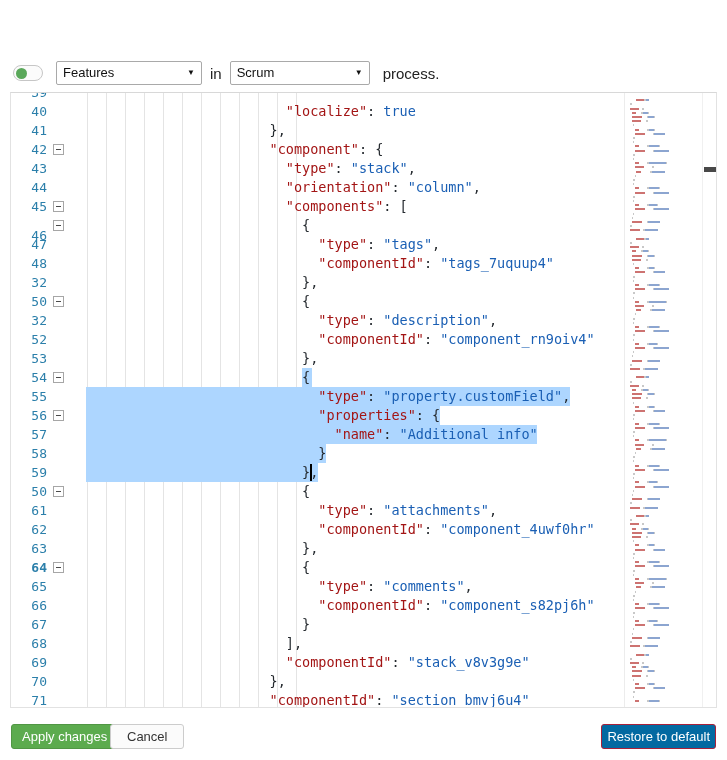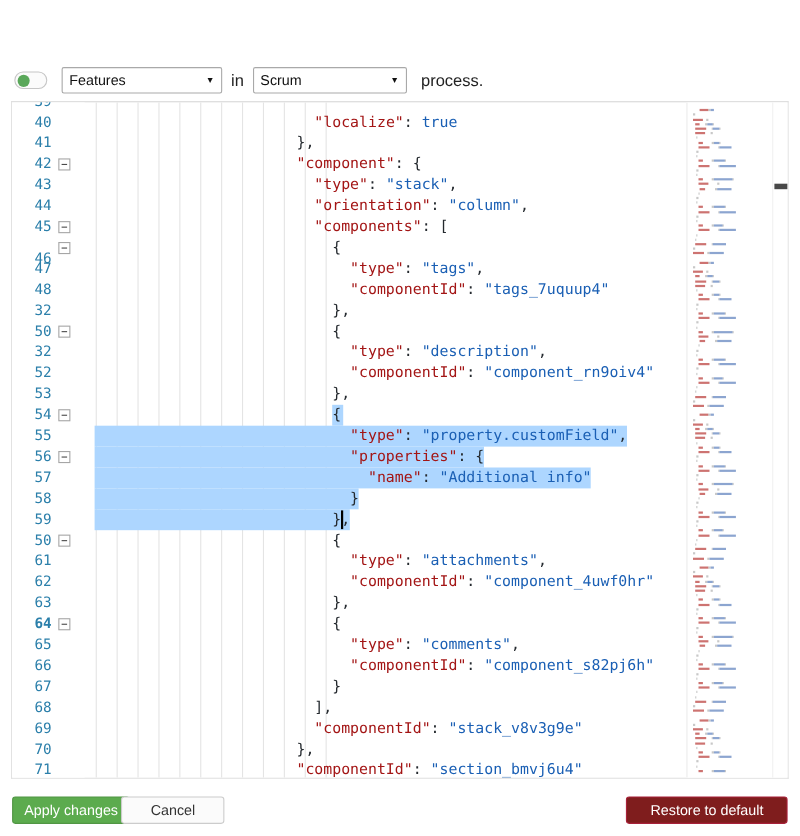--- a/index.html
+++ b/index.html
@@ -138,26 +138,26 @@
     display: inline-flex; align-items: center; justify-content: center;
     font-size: 13px; border-radius: 3px; cursor: pointer;
     font-family: "Liberation Sans", sans-serif;
     white-space: nowrap;
   }
   .btn-apply {
     left: 11px; padding: 0 10px;
     background: #5cab4e; color: #fff; border: 1px solid #519644;
   }
   .btn-cancel {
-    left: 110px; padding: 0 26px;
+    left: 110px; padding: 0 16px;
     background: #fbfbfb; color: #333; border: 1px solid #ccc;
   }
   .btn-restore {
-    right: 11px; padding: 0 21px;
-    background: #7f1d1d; color: #fff; border: 1px solid #a82139;
+    right: 11px; padding: 0 5px;
+    background: #0369a1; color: #fff; border: 1px solid #a82139;
   }
 </style>
 </head>
 <body>
 
 <div id="app">
 
 
   <div class="control-row">
     <span class="toggle">

